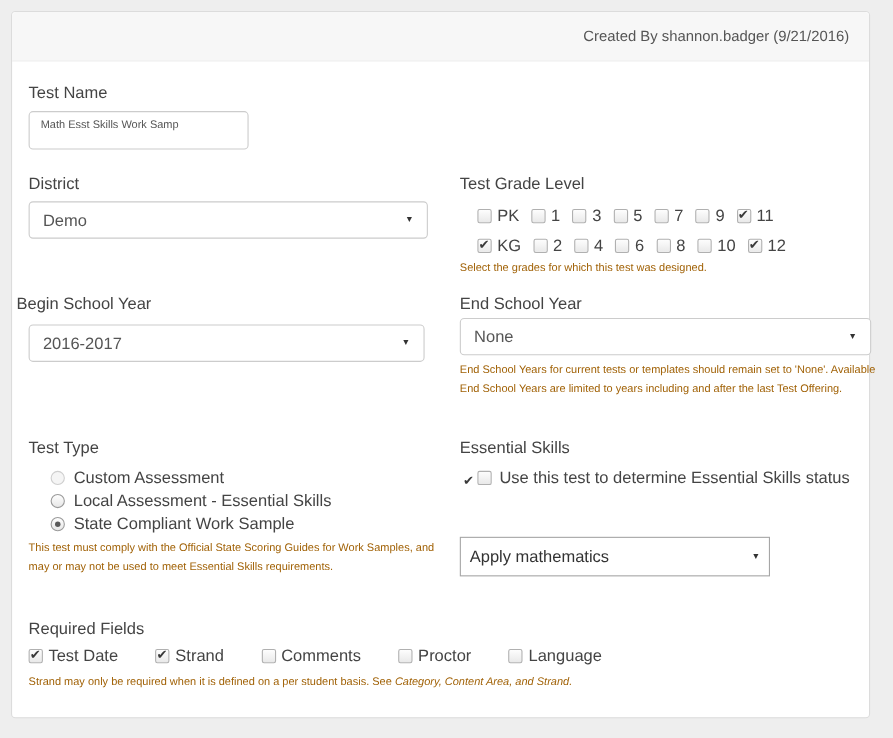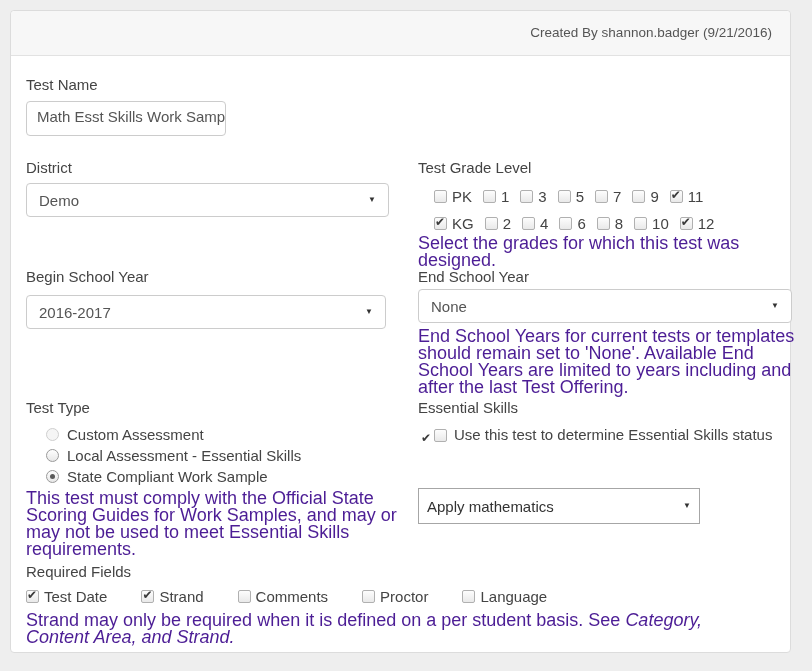--- a/index.html
+++ b/index.html
@@ -39,31 +39,31 @@
     color: #555;
   }
   .lbl {
     position: absolute;
     font-size: 15px;
     color: #444;
     white-space: nowrap;
   }
   .help {
     position: absolute;
-    font-size: 18px;
+    font-size: 10px;
     line-height: 17px;
-    color: #4c1d95;
+    color: #a16207;
   }
   .txt-input {
     position: absolute;
     height: 35px;
     border: 1px solid #cccccc;
     border-radius: 4px;
     padding: 6px 10px;
-    font-size: 15px;
+    font-size: 10px;
     font-family: inherit;
     color: #555;
     background: #fff;
     white-space: nowrap;
     overflow: hidden;
   }
   .sel {
     position: absolute;
     height: 34px;
     border: 1px solid #cccccc;
@@ -249,21 +249,21 @@
         <span>10</span>
       </span>
       <span class="check-item">
         <span class="cb on"></span>
         <span>12</span>
       </span>
     </div>
   </div>
   <div class="help" style="left:407px; top:224px; width:380px;">Select the grades for which this test was designed.</div>
 
-  <div class="lbl" style="left:15px; top:257px;">Begin School Year</div>
+  <div class="lbl" style="left:4px; top:257px;">Begin School Year</div>
   <div class="sel" style="left:15px; top:284px; width:360px;">
     <span>2016-2017</span>
     <span class="caret">▼</span>
   </div>
 
   <div class="lbl" style="left:407px; top:257px;">End School Year</div>
   <div class="sel" style="left:407px; top:278px; width:374px;">
     <span>None</span>
     <span class="caret">▼</span>
   </div>

